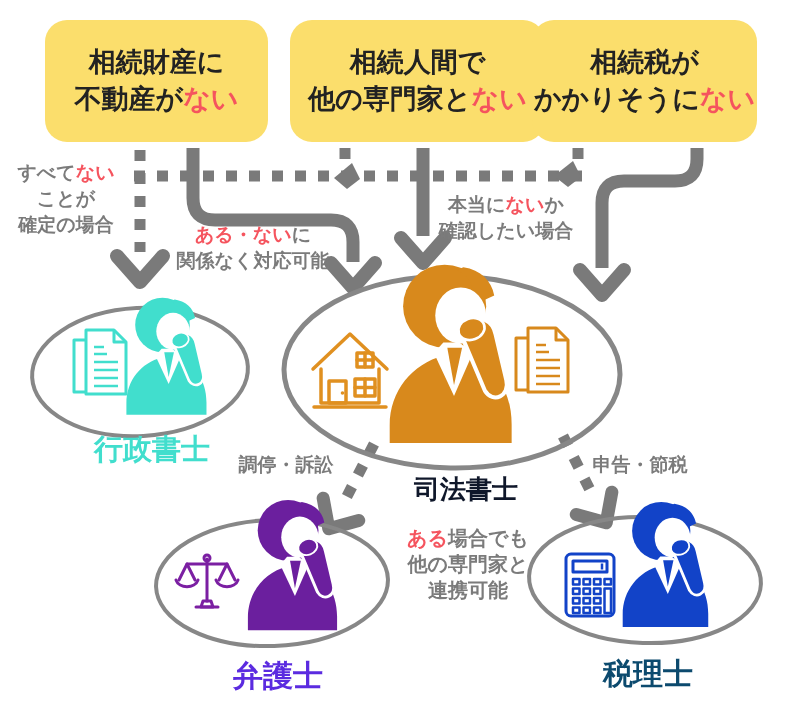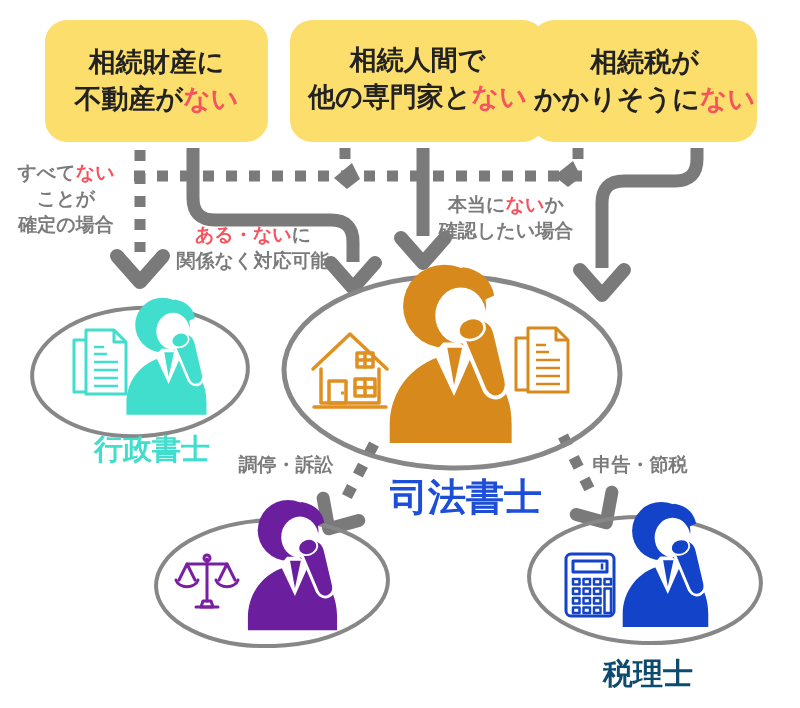--- a/index.html
+++ b/index.html
@@ -14,21 +14,21 @@
     display:flex;align-items:center;justify-content:center;text-align:center;
     font-weight:bold;font-size:27px;line-height:37px;color:#222222;z-index:2;
   }
   .red{color:#F5545E;}
   .note{
     position:absolute;font-weight:bold;font-size:19px;line-height:26px;
     color:#7B7B7B;text-align:center;z-index:2;
   }
   .prof{position:absolute;font-weight:bold;text-align:center;z-index:2;}
   .prof.gyosei{color:#41DECD;font-size:29px;}
-  .prof.shiho{color:#1d4ed8;font-size:38px;}
+  .prof.shiho{color:#0f172a;font-size:26px;}
   .prof.bengoshi{color:#5B2BE0;font-size:30px;}
   .prof.zeirishi{color:#0c4a6e;font-size:30px;}
 </style>
 </head>
 <body>
 
 <div id="stage">
 
   <svg class="layer" width="800" height="708" viewBox="0 0 800 708">
     <defs>
@@ -148,21 +148,21 @@
       </g>
     </g>
   </svg>
 
   <div class="box" style="left:45px;width:223px;">
     <div>
       <span>相続財産に</span><br>
       <span>不動産が</span><span class="red">ない</span>
     </div>
   </div>
-  <div class="box" style="left:290px;width:255px;font-family:Liberation Mono, monospace;">
+  <div class="box" style="left:290px;width:255px;">
     <div>
       <span>相続人間で</span><br>
       <span>他の専門家と</span><span class="red">ない</span>
     </div>
   </div>
   <div class="box" style="left:532px;width:225px;">
     <div>
       <span>相続税が</span><br>
       <span>かかりそうに</span><span class="red">ない</span>
     </div>
@@ -185,18 +185,24 @@
   </div>
 
   <div class="note" style="left:230px;top:453px;width:112px;font-family:Liberation Mono, monospace;">
     <span>調停・訴訟</span>
   </div>
 
   <div class="note" style="left:584px;top:452px;width:112px;">
     <span>申告・節税</span>
   </div>
 
+  <div class="note" style="left:392px;top:525px;width:152px;font-size:20px;">
+    <span class="red">ある</span><span>場合でも</span><br>
+    <span>他の専門家と</span><br>
+    <span>連携可能</span>
+  </div>
 
   <div class="prof gyosei" style="left:62px;top:430px;width:180px;">行政書士</div>
   <div class="prof shiho" style="left:366px;top:472px;width:200px;">司法書士</div>
+  <div class="prof bengoshi" style="left:188px;top:656px;width:180px;">弁護士</div>
   <div class="prof zeirishi" style="left:558px;top:654px;width:180px;">税理士</div>
 
 </div>
 
 </body></html>

